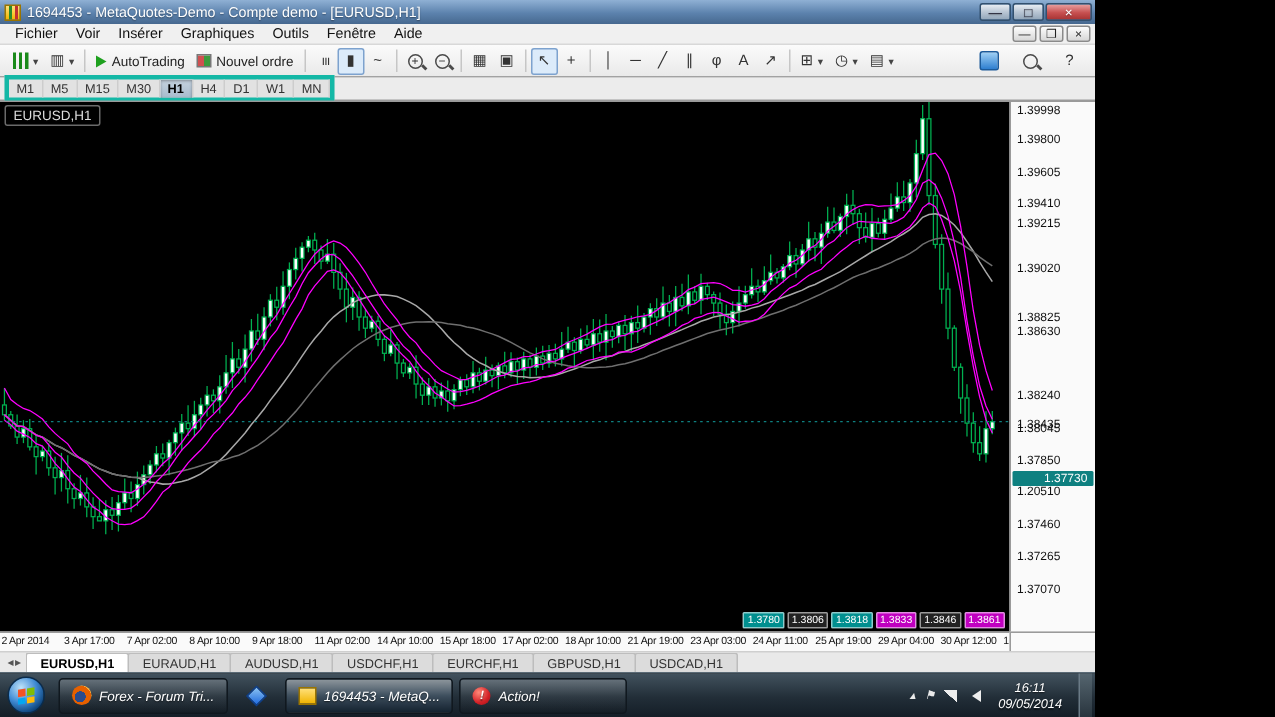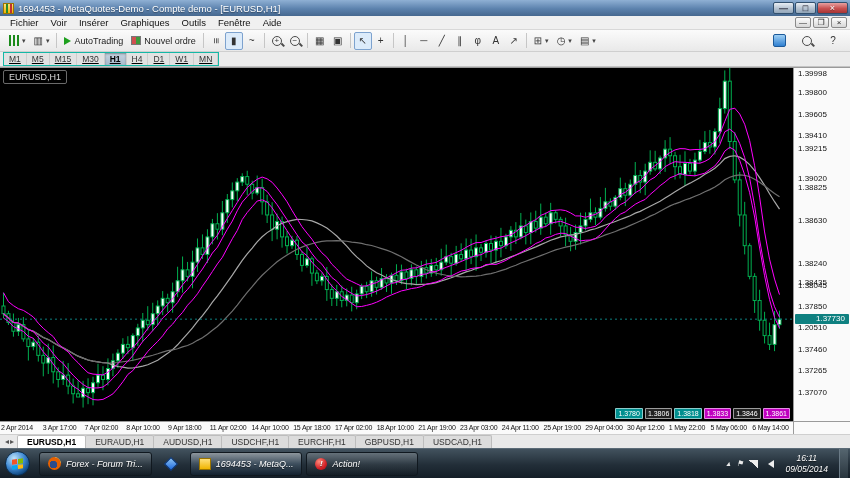--- a/index.html
+++ b/index.html
@@ -1,18 +1,18 @@
 <!DOCTYPE html>
 <html><head>
 <meta charset="utf-8">
 <style>
   html,body{margin:0;padding:0;}
   *{box-sizing:border-box;}
   body{font-family:"Liberation Sans",sans-serif;width:850px;height:478px;overflow:hidden;background:#000;}
-  .screen{width:850px;height:478px;display:flex;flex-direction:column;}
+  .screen{width:730px;height:478px;display:flex;flex-direction:column;}
 
   
   .titlebar{height:16px;background:linear-gradient(#8fb0d4,#5c82ad 55%,#46688f);display:flex;align-items:center;padding:0 2px 0 3px;color:#fff;font-size:9.5px;text-shadow:0 1px 1px rgba(0,0,0,.4);}
   .app-icon{width:11px;height:11px;margin-right:4px;background:linear-gradient(#ffe07a,#f0b400);border:1px solid #9a7400;background-image:linear-gradient(90deg,transparent 2px,#2a8a2a 2px 4px,transparent 4px 6px,#c03030 6px 8px,transparent 8px),linear-gradient(#ffe07a,#f0b400);}
   .win-controls{margin-left:auto;display:flex;gap:1px;}
   .win-controls span{width:21px;height:12px;border:1px solid #32506e;border-radius:2px;background:linear-gradient(#e9eef4,#b9c6d4 50%,#93a7ba);color:#223;font-size:9px;line-height:10px;text-align:center;}
   .win-controls .close{background:linear-gradient(#e8a0a0,#c75050 55%,#a83434);color:#fff;width:31px;}
 
   
   .menubar{height:14px;background:#f0f0f0;border-bottom:1px solid #d8d8d8;display:flex;align-items:center;font-size:9.5px;color:#111;padding-left:4px;}
@@ -32,21 +32,21 @@
   .caret{font-size:7px;color:#444;}
   .lens{width:10px;height:10px;border:1.4px solid #4a4a4a;border-radius:50%;position:relative;font-size:8px;line-height:8px;display:flex;align-items:center;justify-content:center;color:#333;}
   .lens::after{content:"";position:absolute;width:4px;height:1.5px;background:#4a4a4a;right:-4px;bottom:-1px;transform:rotate(45deg);}
   .glyph{font-size:10px;line-height:10px;}
   .glyph.rot90{transform:rotate(90deg);display:inline-block;}
   .blue-app{width:13px;height:13px;border-radius:2px;background:linear-gradient(#9fd0f5,#2f7fd0);border:1px solid #1c5a9a;}
   .tb-right{margin-left:auto;display:flex;align-items:center;gap:8px;padding-right:4px;}
 
   
   .tfbar{height:15px;background:#ececec;border-bottom:1px solid #c4c4c4;display:flex;align-items:center;padding-left:3px;}
-  .tfgroup{display:flex;border:1px solid #14b8a6;background:#e2e2e2;text-decoration:underline;}
+  .tfgroup{display:flex;border:3px solid #14b8a6;background:#e2e2e2;}
   .tf{font-size:8.5px;padding:0 5px;height:12px;line-height:12px;color:#333;border-right:1px solid #cdcdcd;}
   .tf.active{background:linear-gradient(#c6d3e0,#a9bccd);color:#000;font-weight:bold;box-shadow:inset 0 1px 2px rgba(0,0,0,.35);}
 
   
   .chart-area{flex:1;min-height:0;display:grid;grid-template-columns:1fr 57px;grid-template-rows:1fr 13px;border-top:1px solid #9a9a9a;}
   #plot{position:relative;background:#000;overflow:hidden;grid-row:1;grid-column:1;}
   #chart-svg{position:absolute;inset:0;}
   .sym-label{position:absolute;top:2px;left:3px;font-size:9px;color:#ddd;border:1px solid #6a6a6a;border-radius:2px;background:rgba(0,0,0,.65);padding:0 5px;line-height:12px;z-index:3;}
   #tags-row{position:absolute;right:3px;bottom:2px;display:flex;gap:2px;z-index:3;}
   .itag{font-size:7px;line-height:9px;color:#fff;padding:0 2px;border:1px solid rgba(255,255,255,.55);border-radius:1px;}
@@ -565,21 +565,21 @@
           <span class="itag" style="background: rgb(192, 0, 192);">1.3861</span>
         </div>
     </div>
     <div class="price-axis" id="price-axis">
         <span class="ytick" style="top: 1px;">1.39998</span>
         <span class="ytick" style="top: 20.129px;">1.39800</span>
         <span class="ytick" style="top: 41.5161px;">1.39605</span>
         <span class="ytick" style="top: 62.9032px;">1.39410</span>
         <span class="ytick" style="top: 76px;">1.39215</span>
         <span class="ytick" style="top: 105.677px;">1.39020</span>
-        <span class="ytick" style="top: 115px;">1.38825</span>
+        <span class="ytick" style="top: 139px;">1.38825</span>
         <span class="ytick" style="top: 148.452px;">1.38630</span>
         <span class="ytick" style="top: 169.839px; margin-top: 40px;">1.38435</span>
         <span class="ytick" style="top: 191.226px;">1.38240</span>
         <span class="ytick" style="top: 212.613px;">1.38045</span>
         <span class="ytick" style="top: 234px;">1.37850</span>
         <span class="ytick" style="top: 255.387px;">1.20510</span>
         <span class="ytick" style="top: 276.774px;">1.37460</span>
         <span class="ytick" style="top: 298.161px;">1.37265</span>
         <span class="ytick" style="top: 319.548px;">1.37070</span>
         <span class="ptag" style="top: 246.161px; background: rgb(14, 128, 128); color: rgb(255, 255, 255);">1.37730</span>

